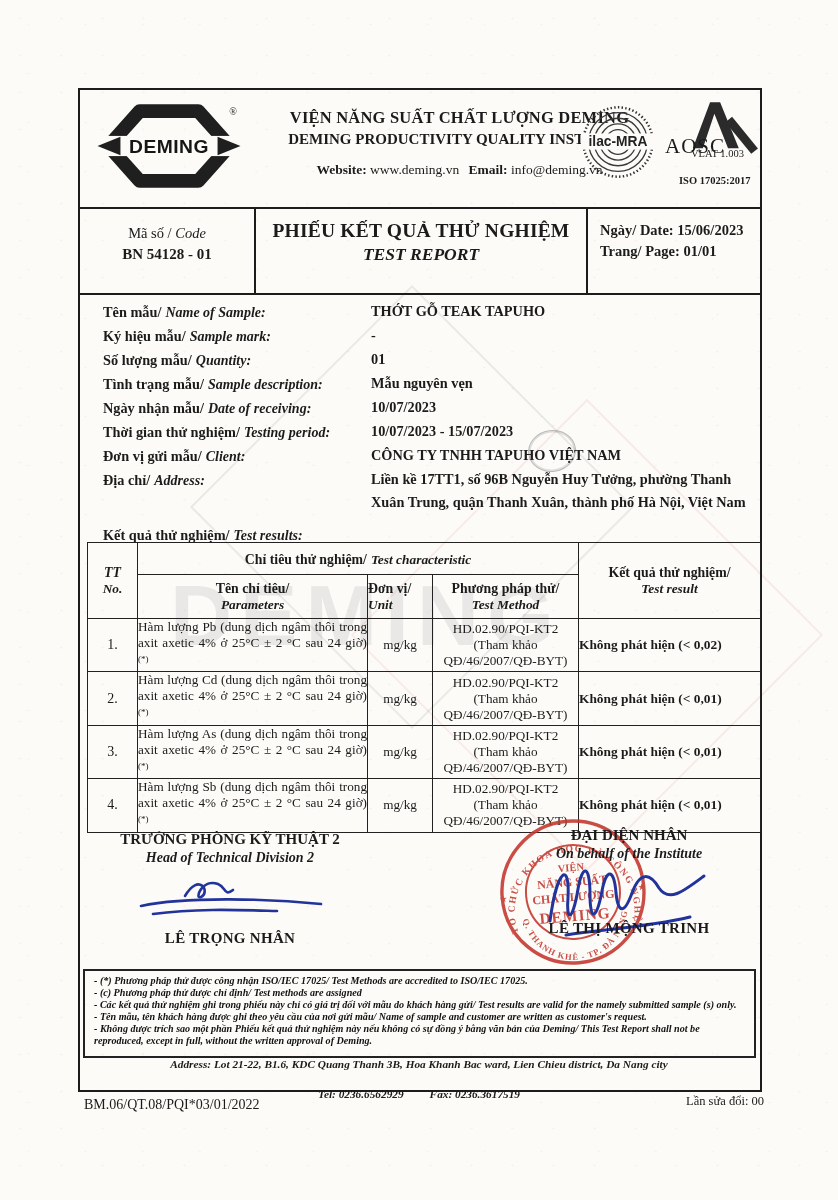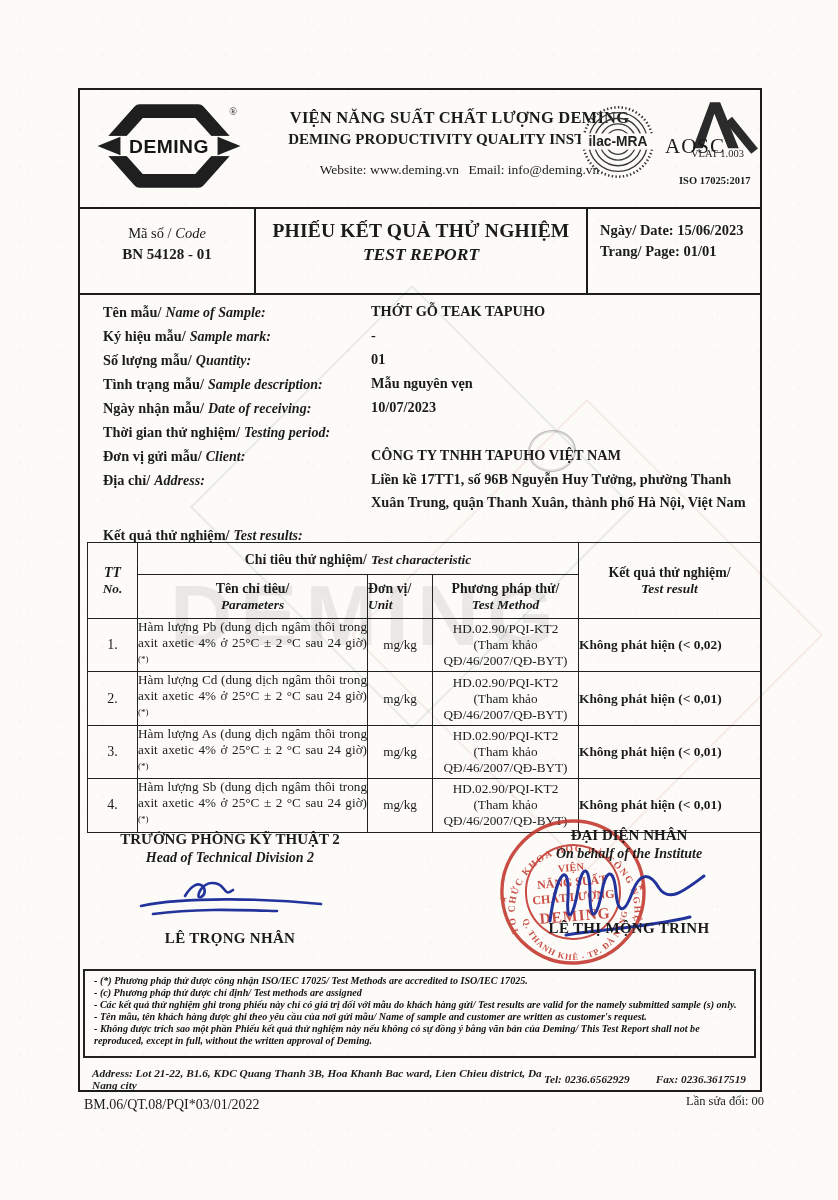--- a/index.html
+++ b/index.html
@@ -20,21 +20,21 @@
   .wm-diamond-pink{left:420px;top:468px;width:330px;height:330px;border:2.5px solid rgba(205,110,110,.11);transform:rotate(45deg);}
   .scribble-circle{left:528px;top:430px;width:46px;height:40px;border:1.5px solid rgba(80,80,80,.38);
     border-radius:50%;transform:rotate(-8deg);box-shadow:inset 0 0 0 1.5px rgba(90,90,90,.18);z-index:3;}
   
   .doc{position:absolute;left:78px;top:88px;width:684px;height:1004px;border:2.5px solid #1c1c1c;box-sizing:border-box;z-index:1;}
   
   .hdr-center{position:absolute;left:172px;top:18px;width:415px;text-align:center;}
   .inst-vi{font-weight:bold;font-size:16.5px;letter-spacing:.2px;}
   .inst-en{font-weight:bold;font-size:15px;margin-top:3px;}
   .website-line{margin-top:14px;font-size:13.5px;}
-  .website-line b{font-weight:normal;}
+  .website-line b{font-weight:bold;}
   
   .code-row{position:absolute;left:0;top:117px;width:100%;height:88px;border-top:2px solid #1c1c1c;border-bottom:2px solid #1c1c1c;box-sizing:border-box;display:flex;}
   .code-c1{width:176px;border-right:2px solid #1c1c1c;box-sizing:border-box;text-align:center;padding-top:16px;}
   .code-c1 .l1{font-size:14.5px;}
   .code-c1 .l2{font-weight:bold;font-size:15px;margin-top:4px;}
   .code-c2{width:332px;border-right:2px solid #1c1c1c;box-sizing:border-box;text-align:center;padding-top:11px;}
   .code-c2 .t1{font-weight:bold;font-size:19.5px;letter-spacing:.2px;}
   .code-c2 .t2{font-weight:bold;font-style:italic;font-size:17.5px;margin-top:2px;}
   .code-c3{flex:1;padding:11px 0 0 12px;}
   .code-c3 div{font-weight:bold;font-size:14.5px;line-height:21px;}
@@ -65,21 +65,21 @@
   .sig-sub{font-weight:600;font-style:italic;font-size:14px;margin-top:2px;}
   .sig-name{font-weight:bold;font-size:15px;letter-spacing:.3px;}
   .sig-left .sig-name{margin-top:6px;}
   .sig-right .sig-name{margin-top:58px;}
   .stamp{position:absolute;left:403px;top:-12px;width:180px;height:155px;transform:rotate(-5deg);opacity:.88;z-index:1;}
   .sig-svg-right{position:absolute;left:452px;top:16px;z-index:2;}
   
   .notes{position:absolute;left:3px;top:879px;width:673px;height:89px;border:2px solid #222;box-sizing:border-box;padding:4px 9px 0 9px;}
   .notes div{font-style:italic;font-weight:600;font-size:10.1px;line-height:11.9px;color:#111;}
   
-  .addr{position:absolute;left:0;top:968px;width:100%;height:42px;display:flex;align-items:center;justify-content:space-between;padding:0 14px 0 12px;box-sizing:border-box;}
+  .addr{position:absolute;left:0;top:968px;width:100%;height:42px;display:flex;align-items:center;justify-content:space-between;padding:0 14px 0 12px;box-sizing:border-box;flex-direction:column;}
   .addr .a{font-style:italic;font-weight:bold;font-size:11.3px;}
   .addr .tf{display:flex;gap:26px;font-style:italic;font-weight:bold;font-size:11.3px;flex:none;}
   
   .form-code{left:84px;top:1097px;font-size:14px;z-index:2;}
   .revision{right:74px;top:1094px;font-size:12.5px;z-index:2;}
 </style>
 </head>
 <body>
 
 <div class="page">
@@ -167,20 +167,21 @@
       <div class="info-row">
         <div class="info-label"><span class="lab-vi">Tình trạng mẫu/</span> <span class="lab-en">Sample description:</span></div>
         <div class="info-value">Mẫu nguyên vẹn</div>
       </div>
       <div class="info-row">
         <div class="info-label"><span class="lab-vi">Ngày nhận mẫu/</span> <span class="lab-en">Date of receiving:</span></div>
         <div class="info-value">10/07/2023</div>
       </div>
       <div class="info-row">
         <div class="info-label"><span class="lab-vi">Thời gian thử nghiệm/</span> <span class="lab-en">Testing period:</span></div>
+        <div class="info-value">10/07/2023 - 15/07/2023</div>
       </div>
       <div class="info-row">
         <div class="info-label"><span class="lab-vi">Đơn vị gửi mẫu/</span> <span class="lab-en">Client:</span></div>
         <div class="info-value">CÔNG TY TNHH TAPUHO VIỆT NAM</div>
       </div>
       <div class="info-row">
         <div class="info-label"><span class="lab-vi">Địa chỉ/</span> <span class="lab-en">Address:</span></div>
         <div class="info-value">Liền kề 17TT1, số 96B Nguyễn Huy Tưởng, phường Thanh Xuân Trung, quận Thanh Xuân, thành phố Hà Nội, Việt Nam</div>
       </div>
       <div class="info-row results-row">

